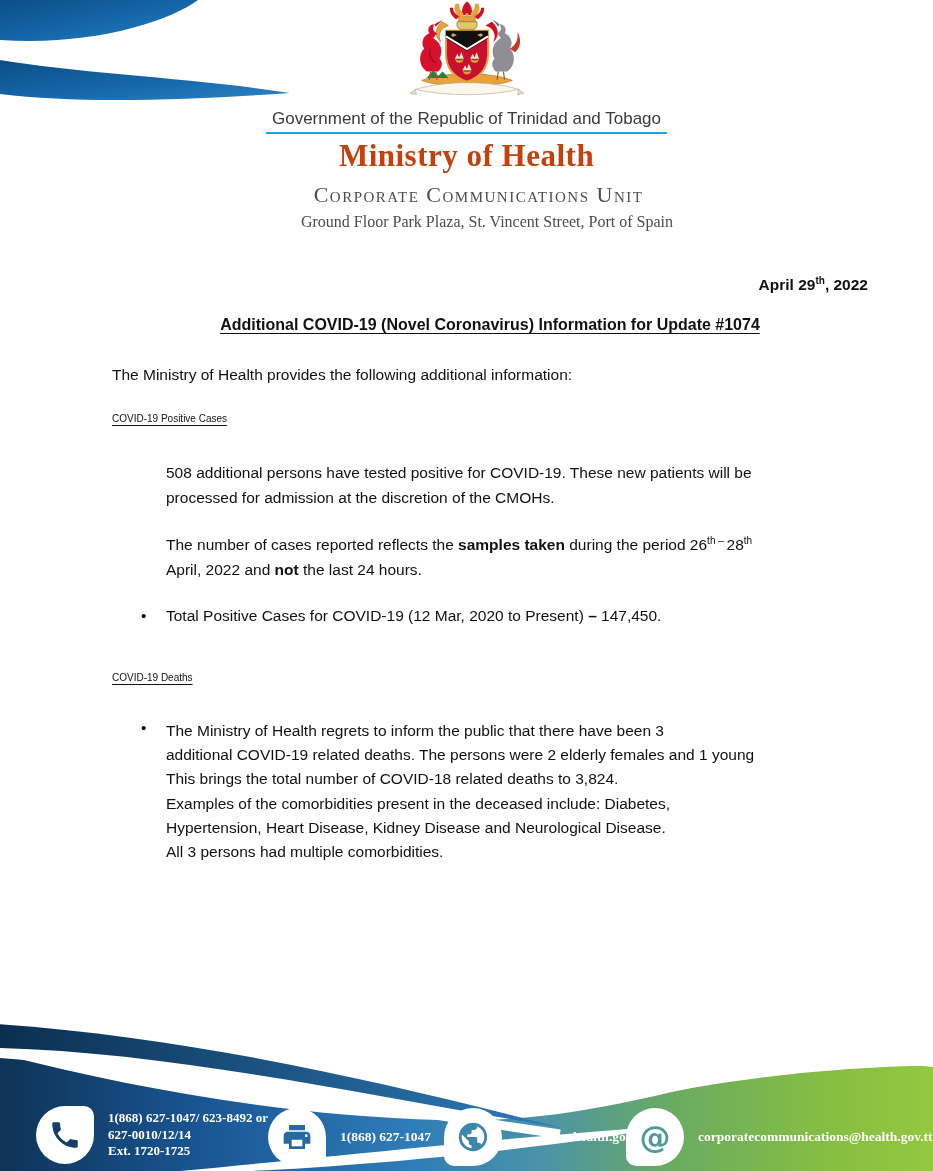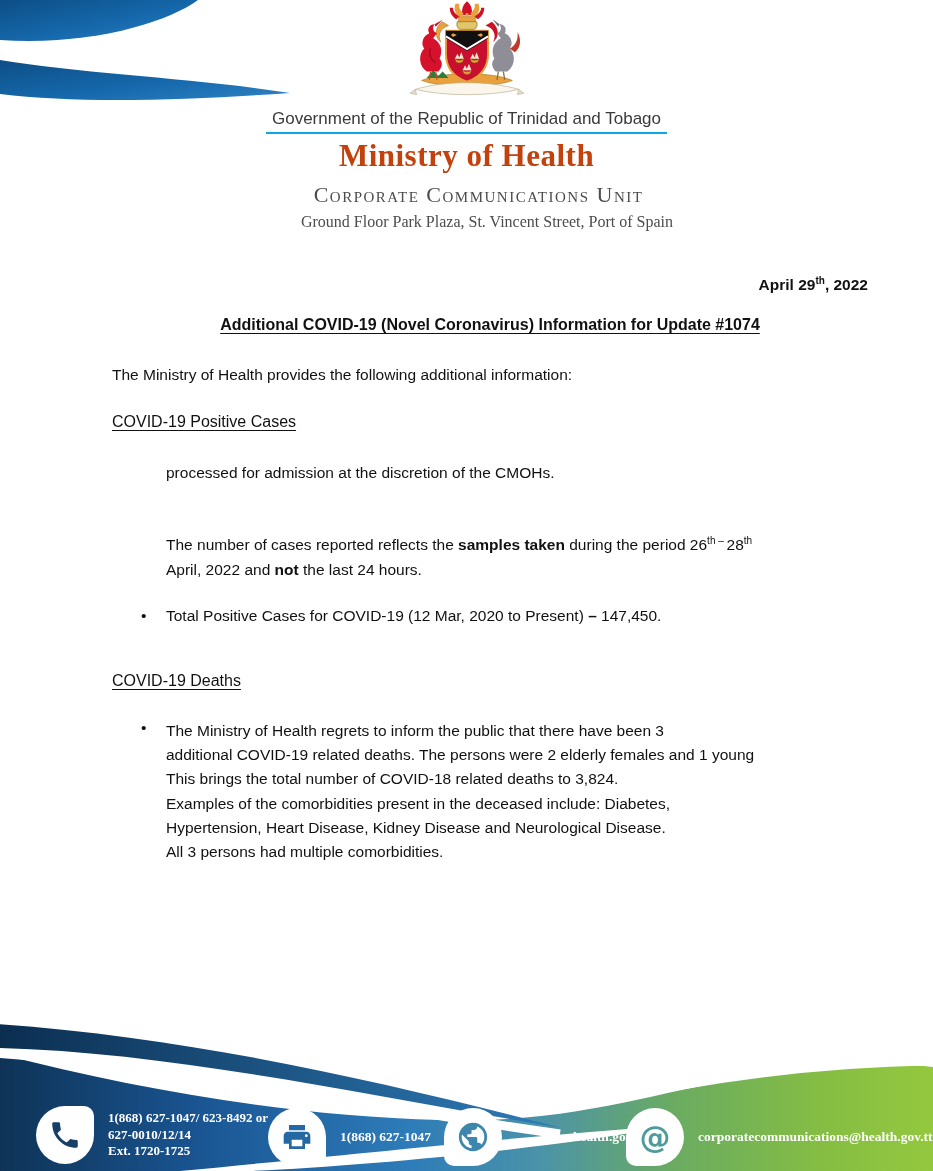--- a/index.html
+++ b/index.html
@@ -16,21 +16,21 @@
   .unit{margin-top:8px;font-family:"Liberation Serif",serif;font-variant:small-caps;
         font-size:22px;color:#4c4c4c;letter-spacing:1.5px;padding-left:24px;}
   .address{margin-top:5px;font-family:"Liberation Serif",serif;font-size:16px;color:#4c4c4c;margin-left:41px;}
   
   .abs{position:absolute;}
   .date-line{top:276px;right:65px;font-weight:700;font-size:15.5px;}
   sup{font-size:10px;vertical-align:super;line-height:0;font-weight:inherit;}
   .doc-title{top:316px;left:112px;right:65px;text-align:center;font-weight:700;
              font-size:16px;text-decoration:underline;text-underline-offset:3px;}
   .intro{top:354px;left:112px;font-size:15.5px;margin-top:12px;}
-  .sec-heading{left:112px;font-size:16px;text-decoration:underline;text-underline-offset:3px;}
+  .sec-heading{left:112px;font-size:10px;text-decoration:underline;text-underline-offset:3px;}
   .h-cases{top:413px;} .h-deaths{top:672px;}
   .para{left:166px;font-size:15.5px;line-height:25px;}
   .p1{top:460px;} .p2{top:532px;}
   .bullet-row{left:141px;font-size:15.5px;display:flex;align-items:flex-start;}
   .b1{top:607px;} .b2{top:719px;}
   .bullet-dot{width:25px;flex:0 0 auto;}
   .b2 .line{line-height:24.2px;}
   b{font-weight:700;}
   
   .footer-art{position:absolute;left:0;top:1020px;}
@@ -131,20 +131,21 @@
 
   <div class="abs date-line"><span>April 29</span><sup>th</sup><span>, 2022</span></div>
 
   <div class="abs doc-title">Additional COVID-19 (Novel Coronavirus) Information for Update #1074</div>
 
   <div class="abs intro">The Ministry of Health provides the following additional information:</div>
 
   <div class="abs sec-heading h-cases">COVID-19 Positive Cases</div>
 
   <div class="abs para p1">
+    <div class="line">508 additional persons have tested positive for COVID-19. These new patients will be</div>
     <div class="line">processed for admission at the discretion of the CMOHs.</div>
   </div>
 
   <div class="abs para p2">
     <div class="line"><span>The number of cases reported reflects the </span><b>samples taken</b><span> during the period 26</span><sup>th – </sup><span>28</span><sup>th</sup></div>
     <div class="line"><span>April, 2022 and </span><b>not</b><span> the last 24 hours.</span></div>
   </div>
 
   <div class="abs bullet-row b1">
     <span class="bullet-dot">•</span>

